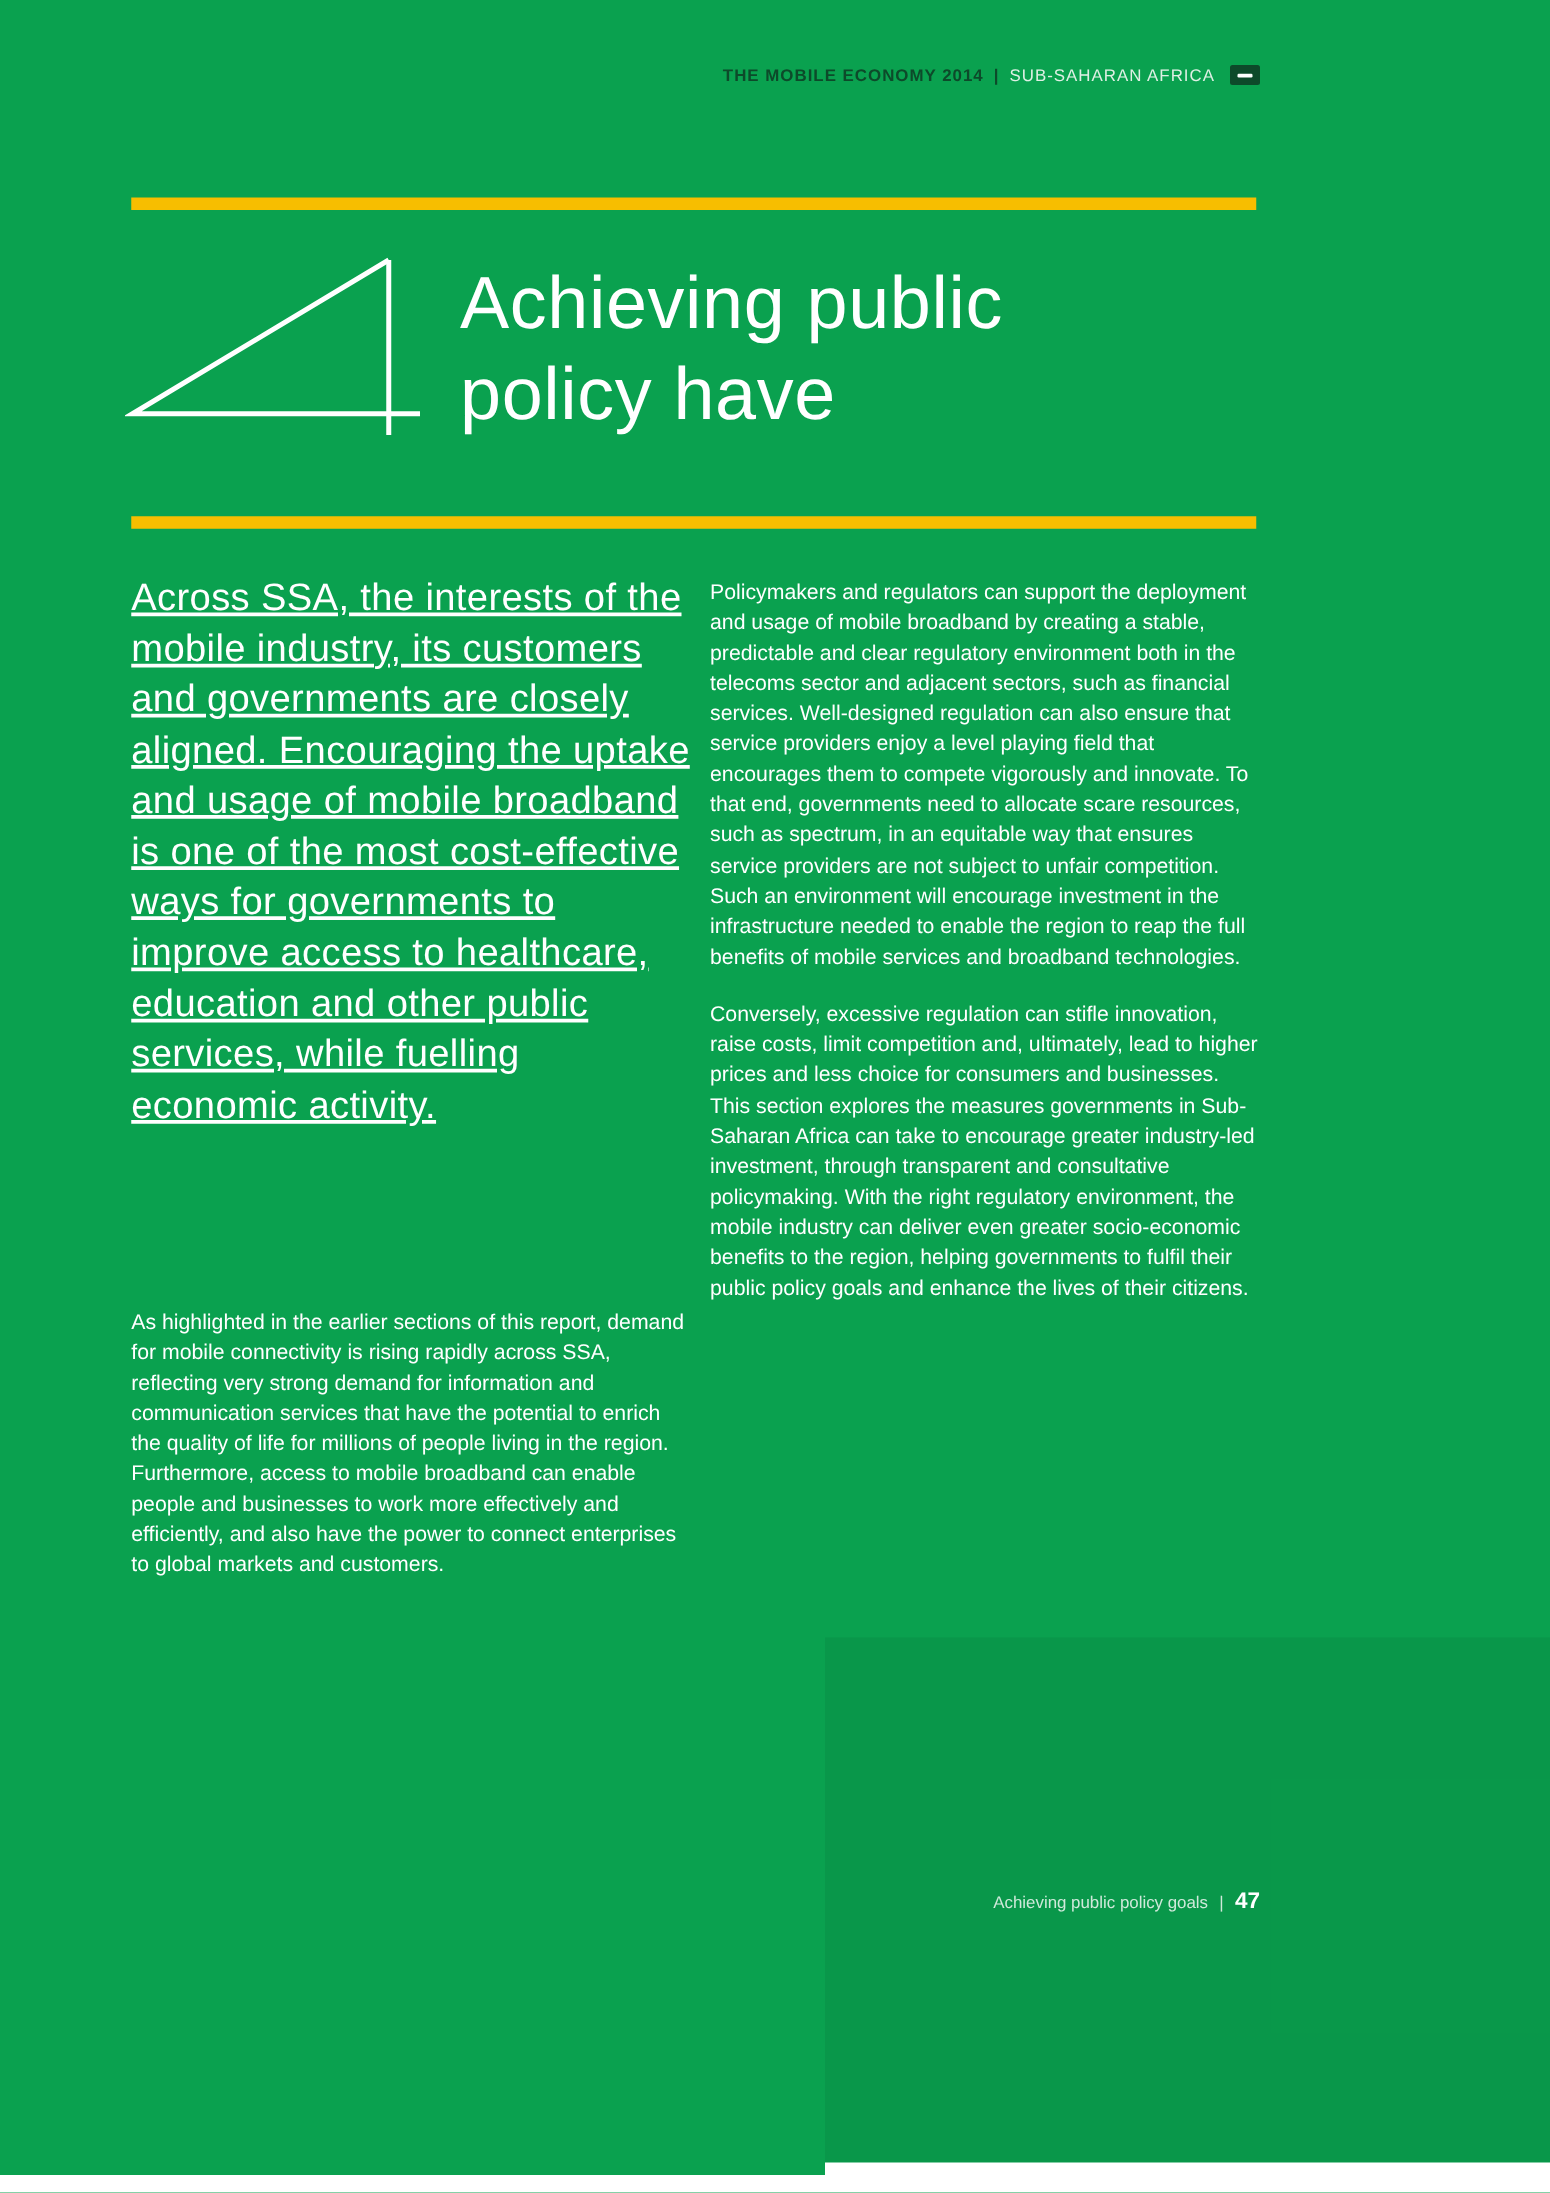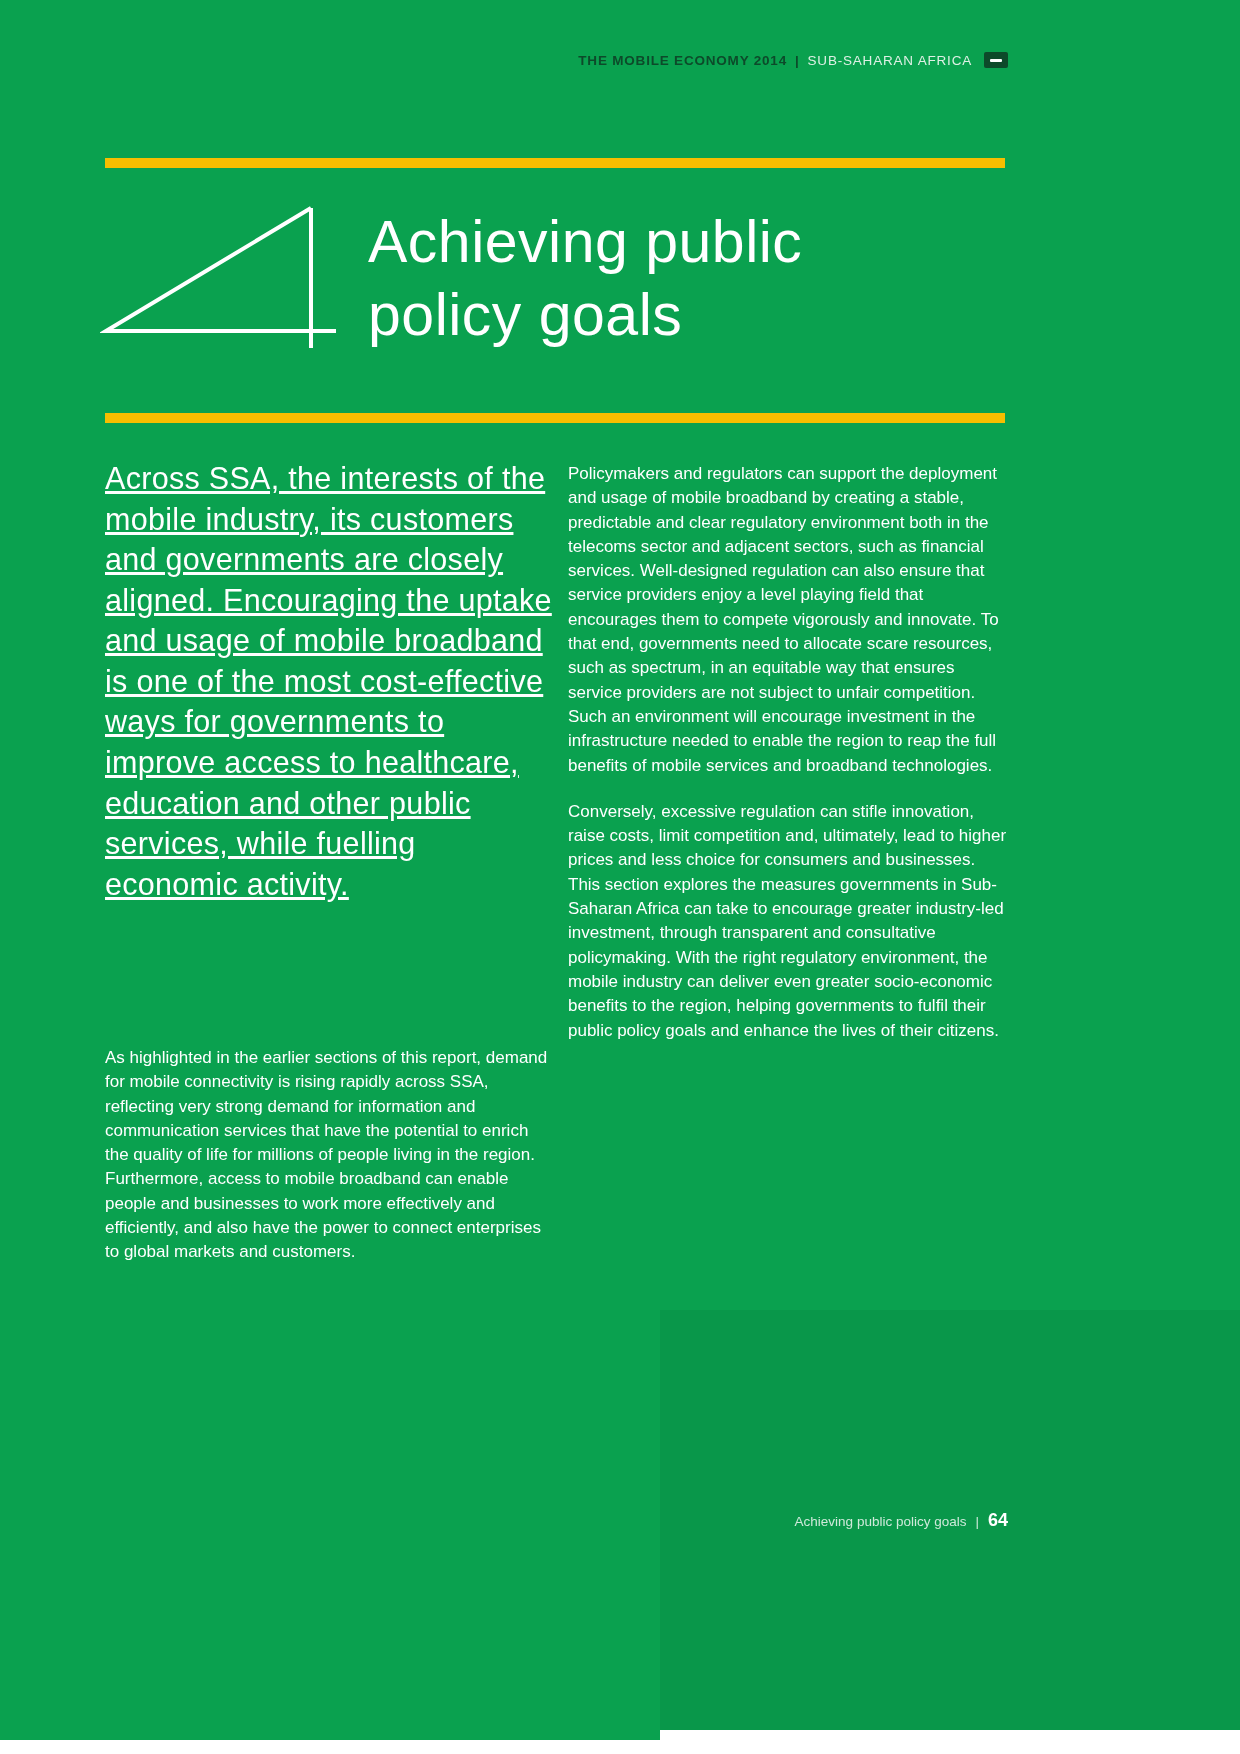--- a/index.html
+++ b/index.html
@@ -118,37 +118,37 @@
 
   <div class="numeral" aria-label="4">
     <svg viewBox="0 0 240 150" fill="none">
       <polyline points="211,8 6,131 236,131" stroke="#ffffff" stroke-width="4" fill="none"></polyline>
       <line x1="211" y1="8" x2="211" y2="148" stroke="#ffffff" stroke-width="4"></line>
     </svg>
   </div>
 
   <h1 class="chapter-title">
     <span style="display:block">Achieving public</span>
-    <span style="display:block">policy goals</span>
+    <span style="display:block">policy have</span>
   </h1>
 
   <div class="lead">Across SSA, the interests of the mobile industry, its customers and governments are closely aligned. Encouraging the uptake and usage of mobile broadband is one of the most cost-effective ways for governments to improve access to healthcare, education and other public services, while fuelling economic activity.</div>
 
   <div class="body-left">
     <p>As highlighted in the earlier sections of this report, demand for mobile connectivity is rising rapidly across SSA, reflecting very strong demand for information and communication services that have the potential to enrich the quality of life for millions of people living in the region. Furthermore, access to mobile broadband can enable people and businesses to work more effectively and efficiently, and also have the power to connect enterprises to global markets and customers.</p>
   </div>
 
   <div class="body-right">
     <p>Policymakers and regulators can support the deployment and usage of mobile broadband by creating a stable, predictable and clear regulatory environment both in the telecoms sector and adjacent sectors, such as financial services.  Well-designed regulation can also ensure that service providers enjoy a level playing field that encourages them to compete vigorously and innovate. To that end, governments need to allocate scare resources, such as spectrum, in an equitable way that ensures service providers are not subject to unfair competition. Such an environment will encourage investment in the infrastructure needed to enable the region to reap the full benefits of mobile services and broadband technologies.</p>
     <p>Conversely, excessive regulation can stifle innovation, raise costs, limit competition and, ultimately, lead to higher prices and less choice for consumers and businesses. This section explores the measures governments in Sub-Saharan Africa can take to encourage greater industry-led investment, through transparent and consultative policymaking. With the right regulatory environment, the mobile industry can deliver even greater socio-economic benefits to the region, helping governments to fulfil their public policy goals and enhance the lives of their citizens.</p>
   </div>
 
   <div class="shade-block"></div>
 
   <div class="footer">
     <span class="label">Achieving public policy goals</span>
     <span class="sep">|</span>
-    <span class="pagenum">64</span>
+    <span class="pagenum">47</span>
   </div>
 
   <div class="bottom-strip"></div>
 
 </div>
 
 </body></html>

